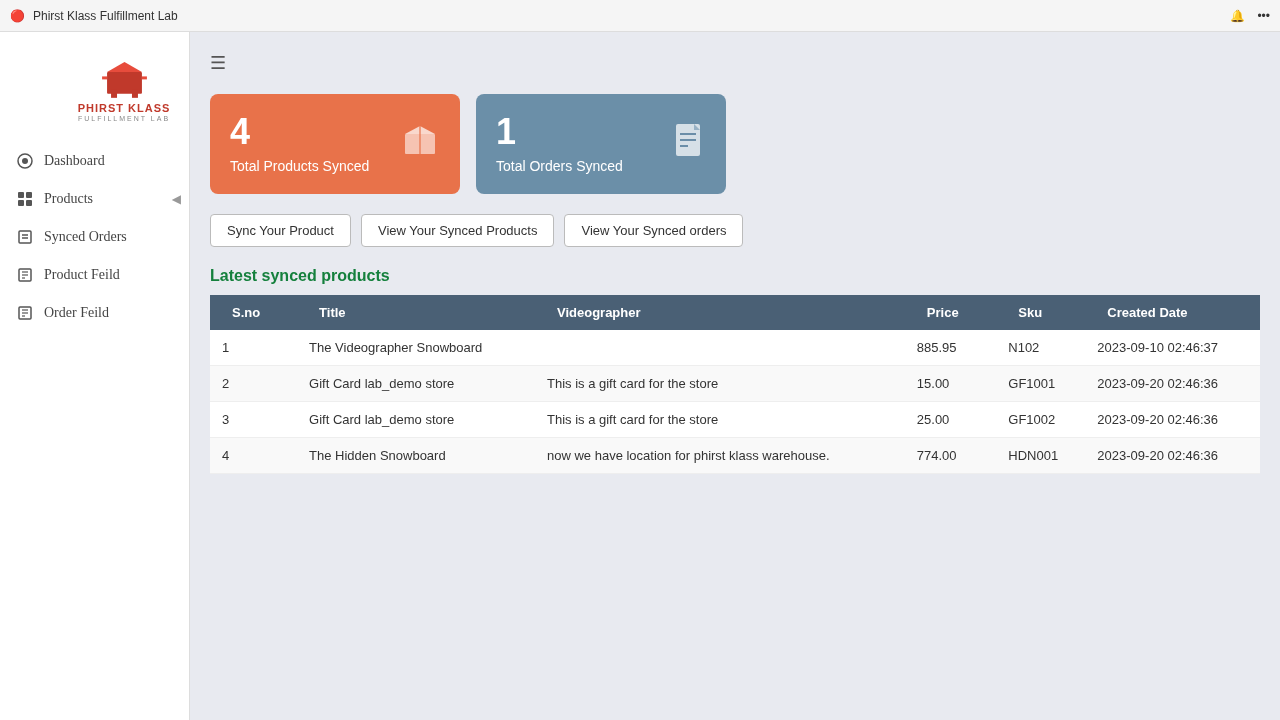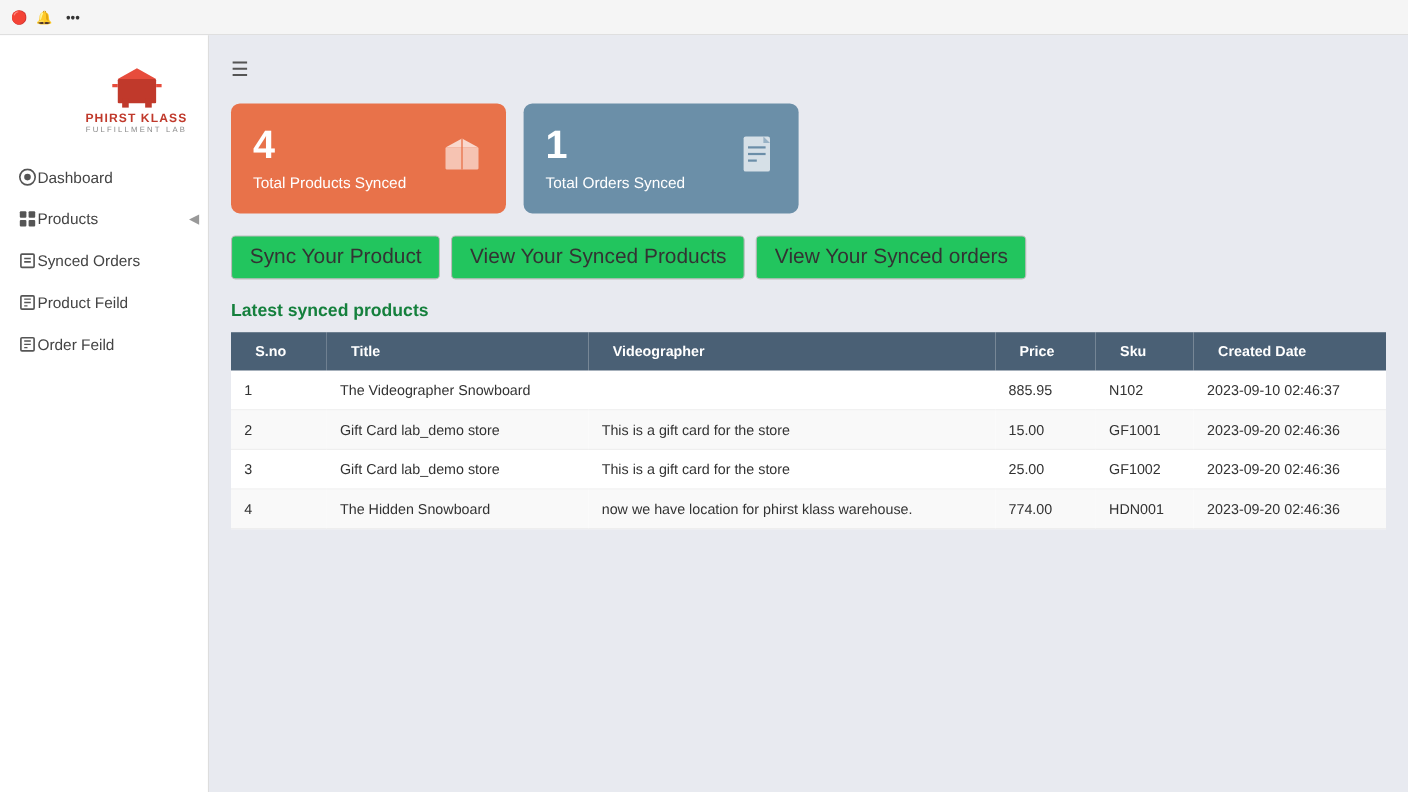--- a/index.html
+++ b/index.html
@@ -56,25 +56,27 @@
     }
     .logo-subtext {
       font-size: 7px;
       color: #888;
       letter-spacing: 2px;
     }
 
     .nav-item {
       display: flex;
       align-items: center;
+      gap: 10px;
       padding: 10px 16px;
       font-size: 14px;
       color: #444;
       cursor: pointer;
       position: relative;
+      font-family: Liberation Serif, serif;
     }
     .nav-icon {
       width: 18px;
       height: 18px;
       display: flex;
       align-items: center;
       justify-content: center;
       color: #555;
     }
     .nav-collapse {
@@ -135,23 +137,23 @@
 
     
     .action-buttons {
       display: flex;
       gap: 10px;
       margin-bottom: 20px;
     }
     .action-btn {
       padding: 8px 16px;
       border: 1px solid #bbb;
-      background: #22c55e;
+      background: #ffffff;
       border-radius: 4px;
-      font-size: 19px;
+      font-size: 13px;
       cursor: pointer;
       color: #333;
     }
 
     
     .section-title {
       font-size: 16px;
       font-weight: 600;
       color: #15803d;
       margin-bottom: 10px;
@@ -181,20 +183,21 @@
     }
 
     
     .logo-svg { width: 55px; height: 50px; }
   </style>
 </head>
 <body>
 
 <div class="top-bar">
   <span>🔴</span>
+  <span class="top-bar-title">Phirst Klass Fulfillment Lab</span>
   <div class="top-bar-icons">
     <span>🔔</span>
     <span>•••</span>
   </div>
 </div>
 
 <div class="layout">
 
   <div class="sidebar">
     <div class="logo-area">

